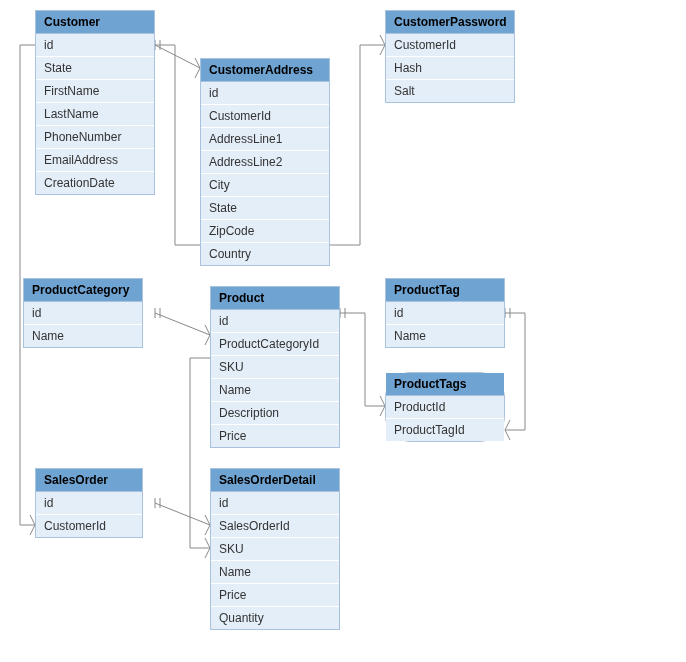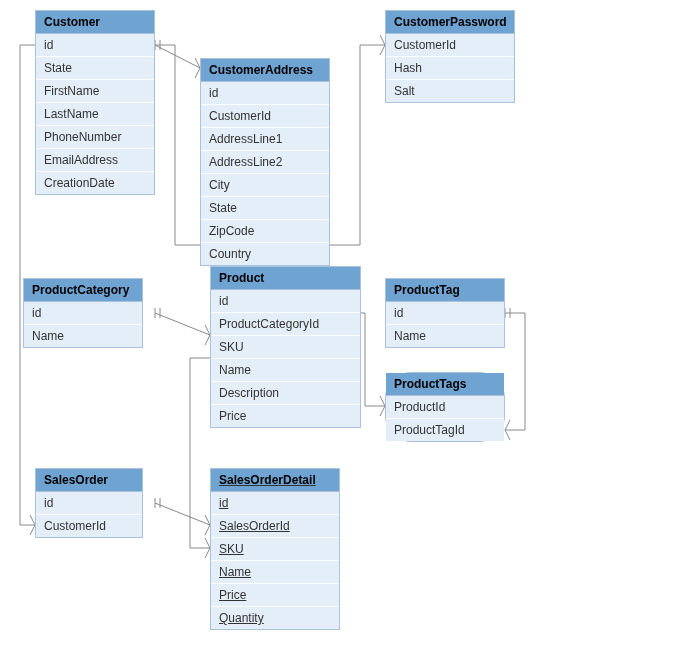--- a/index.html
+++ b/index.html
@@ -103,21 +103,21 @@
       <div class="title">CustomerPassword</div>
       <div class="row">CustomerId</div>
       <div class="row">Hash</div>
       <div class="row">Salt</div>
     </div>
     <div class="entity" style="left: 23px; top: 278px; width: 120px;">
       <div class="title">ProductCategory</div>
       <div class="row">id</div>
       <div class="row">Name</div>
     </div>
-    <div class="entity" style="left: 210px; top: 266px; width: 151px;">
+    <div class="entity" style="left: 210px; top: 286px; width: 130px;">
       <div class="title">Product</div>
       <div class="row">id</div>
       <div class="row">ProductCategoryId</div>
       <div class="row">SKU</div>
       <div class="row">Name</div>
       <div class="row">Description</div>
       <div class="row">Price</div>
     </div>
     <div class="entity" style="left: 385px; top: 278px; width: 120px;">
       <div class="title">ProductTag</div>
@@ -127,21 +127,21 @@
     <div class="entity" style="left: 385px; top: 372px; width: 120px; border-radius: 26px;">
       <div class="title">ProductTags</div>
       <div class="row">ProductId</div>
       <div class="row">ProductTagId</div>
     </div>
     <div class="entity" style="left: 35px; top: 468px; width: 108px;">
       <div class="title">SalesOrder</div>
       <div class="row">id</div>
       <div class="row">CustomerId</div>
     </div>
-    <div class="entity" style="left: 210px; top: 468px; width: 130px; text-decoration: underline;">
+    <div class="entity" style="left: 210px; top: 468px; width: 130px;">
       <div class="title">SalesOrderDetail</div>
       <div class="row">id</div>
       <div class="row">SalesOrderId</div>
       <div class="row">SKU</div>
       <div class="row">Name</div>
       <div class="row">Price</div>
       <div class="row">Quantity</div>
     </div>
   </div>
 

